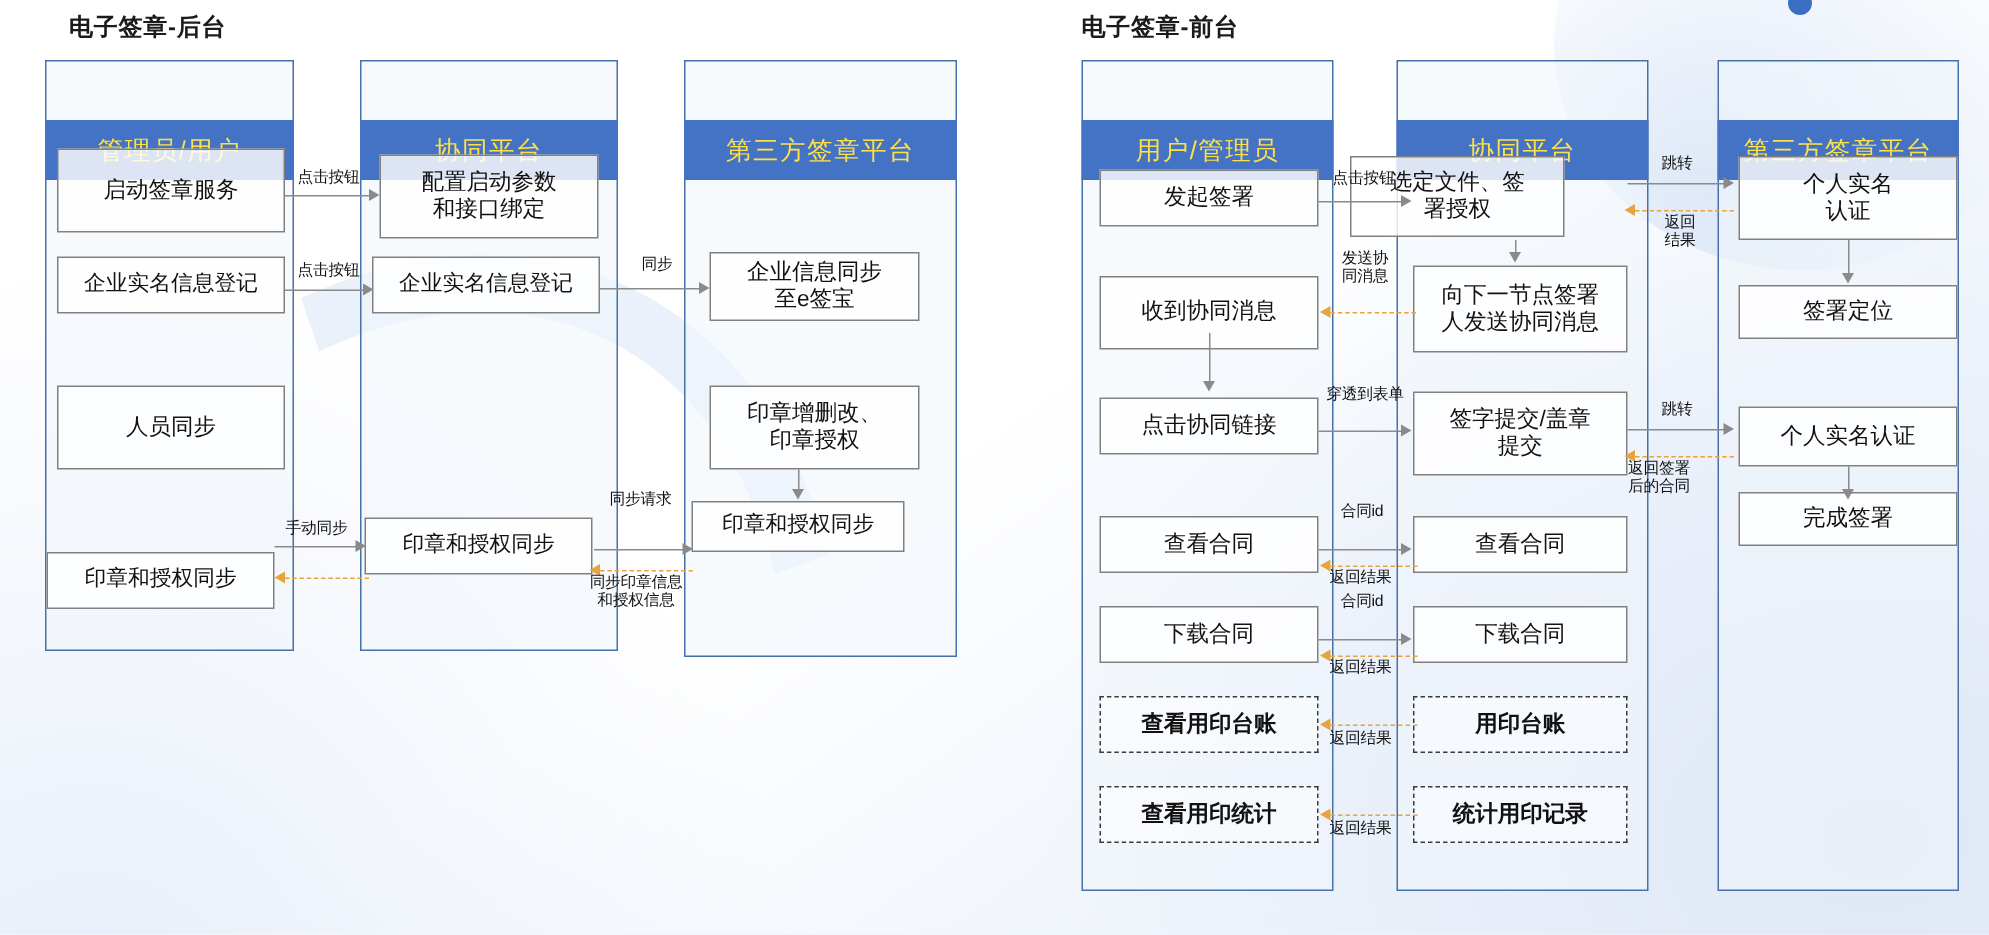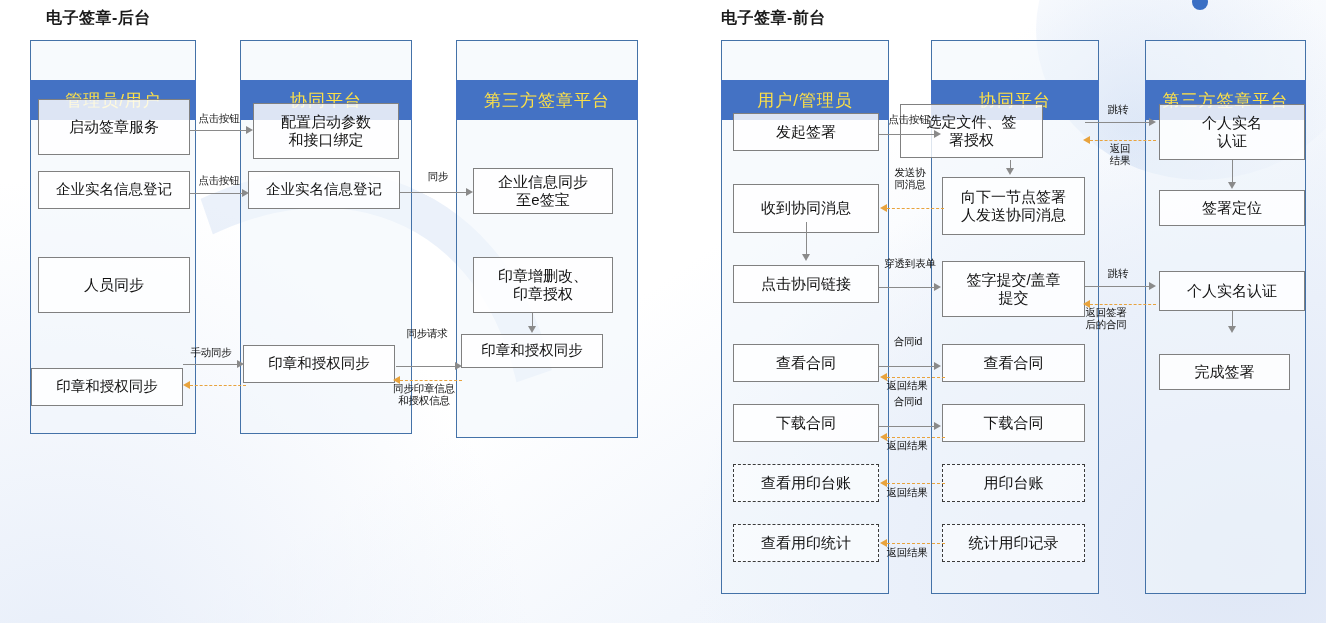--- a/index.html
+++ b/index.html
@@ -57,21 +57,21 @@
   .node{
     position:absolute;box-sizing:border-box;
     border:1px solid #808080;
     background:rgba(255,255,255,.82);
     display:flex;align-items:center;justify-content:center;
     text-align:center;color:#111;
     font-size:15px;line-height:1.22;
     padding:2px 4px;
     white-space:pre-line;
   }
-  .node.dashed{border:1px dashed #3b3b3b;background:rgba(255,255,255,.5);}
+  .node.dashed{border:1px dashed #3b3b3b;background:rgba(255,255,255,.5);font-weight:bold;}
   .node.tight{font-size:14.5px;}
 
   
   .ln{position:absolute;background:#8a8a8a;}
   .hline{height:1px;}
   .vline{width:1px;}
   .arrow-r{
     position:absolute;width:0;height:0;
     border-top:4px solid transparent;border-bottom:4px solid transparent;
     border-left:7px solid #8a8a8a;
@@ -189,21 +189,21 @@
 提交</div>
 <div class="node" style="left:942px;top:344px;width:143px;height:38px;">查看合同</div>
 <div class="node" style="left:942px;top:404px;width:143px;height:38px;">下载合同</div>
 <div class="node dashed" style="left:942px;top:464px;width:143px;height:38px;">用印台账</div>
 <div class="node dashed" style="left:942px;top:524px;width:143px;height:38px;">统计用印记录</div>
 
 <div class="node" style="left:1159px;top:104px;width:146px;height:56px;text-align:center;">个人实名
 认证</div>
 <div class="node" style="left:1159px;top:190px;width:146px;height:36px;">签署定位</div>
 <div class="node" style="left:1159px;top:271px;width:146px;height:40px;">个人实名认证</div>
-<div class="node" style="left:1159px;top:354px;width:131px;height:36px;">完成签署</div>
+<div class="node" style="left:1159px;top:328px;width:146px;height:36px;">完成签署</div>
 
 <div class="ln hline" style="left:879px;top:134px;width:58px;"></div>
 <div class="arrow-r" style="left:934px;top:130px;"></div>
 <div class="lbl" style="left:880px;top:114px;width:58px;">点击按钮</div>
 
 <div class="dash" style="left:887px;top:208px;width:57px;"></div>
 <div class="arrow-l-dash" style="left:880px;top:204px;"></div>
 <div class="lbl" style="left:884px;top:167px;width:52px;">发送协
 同消息</div>
 

